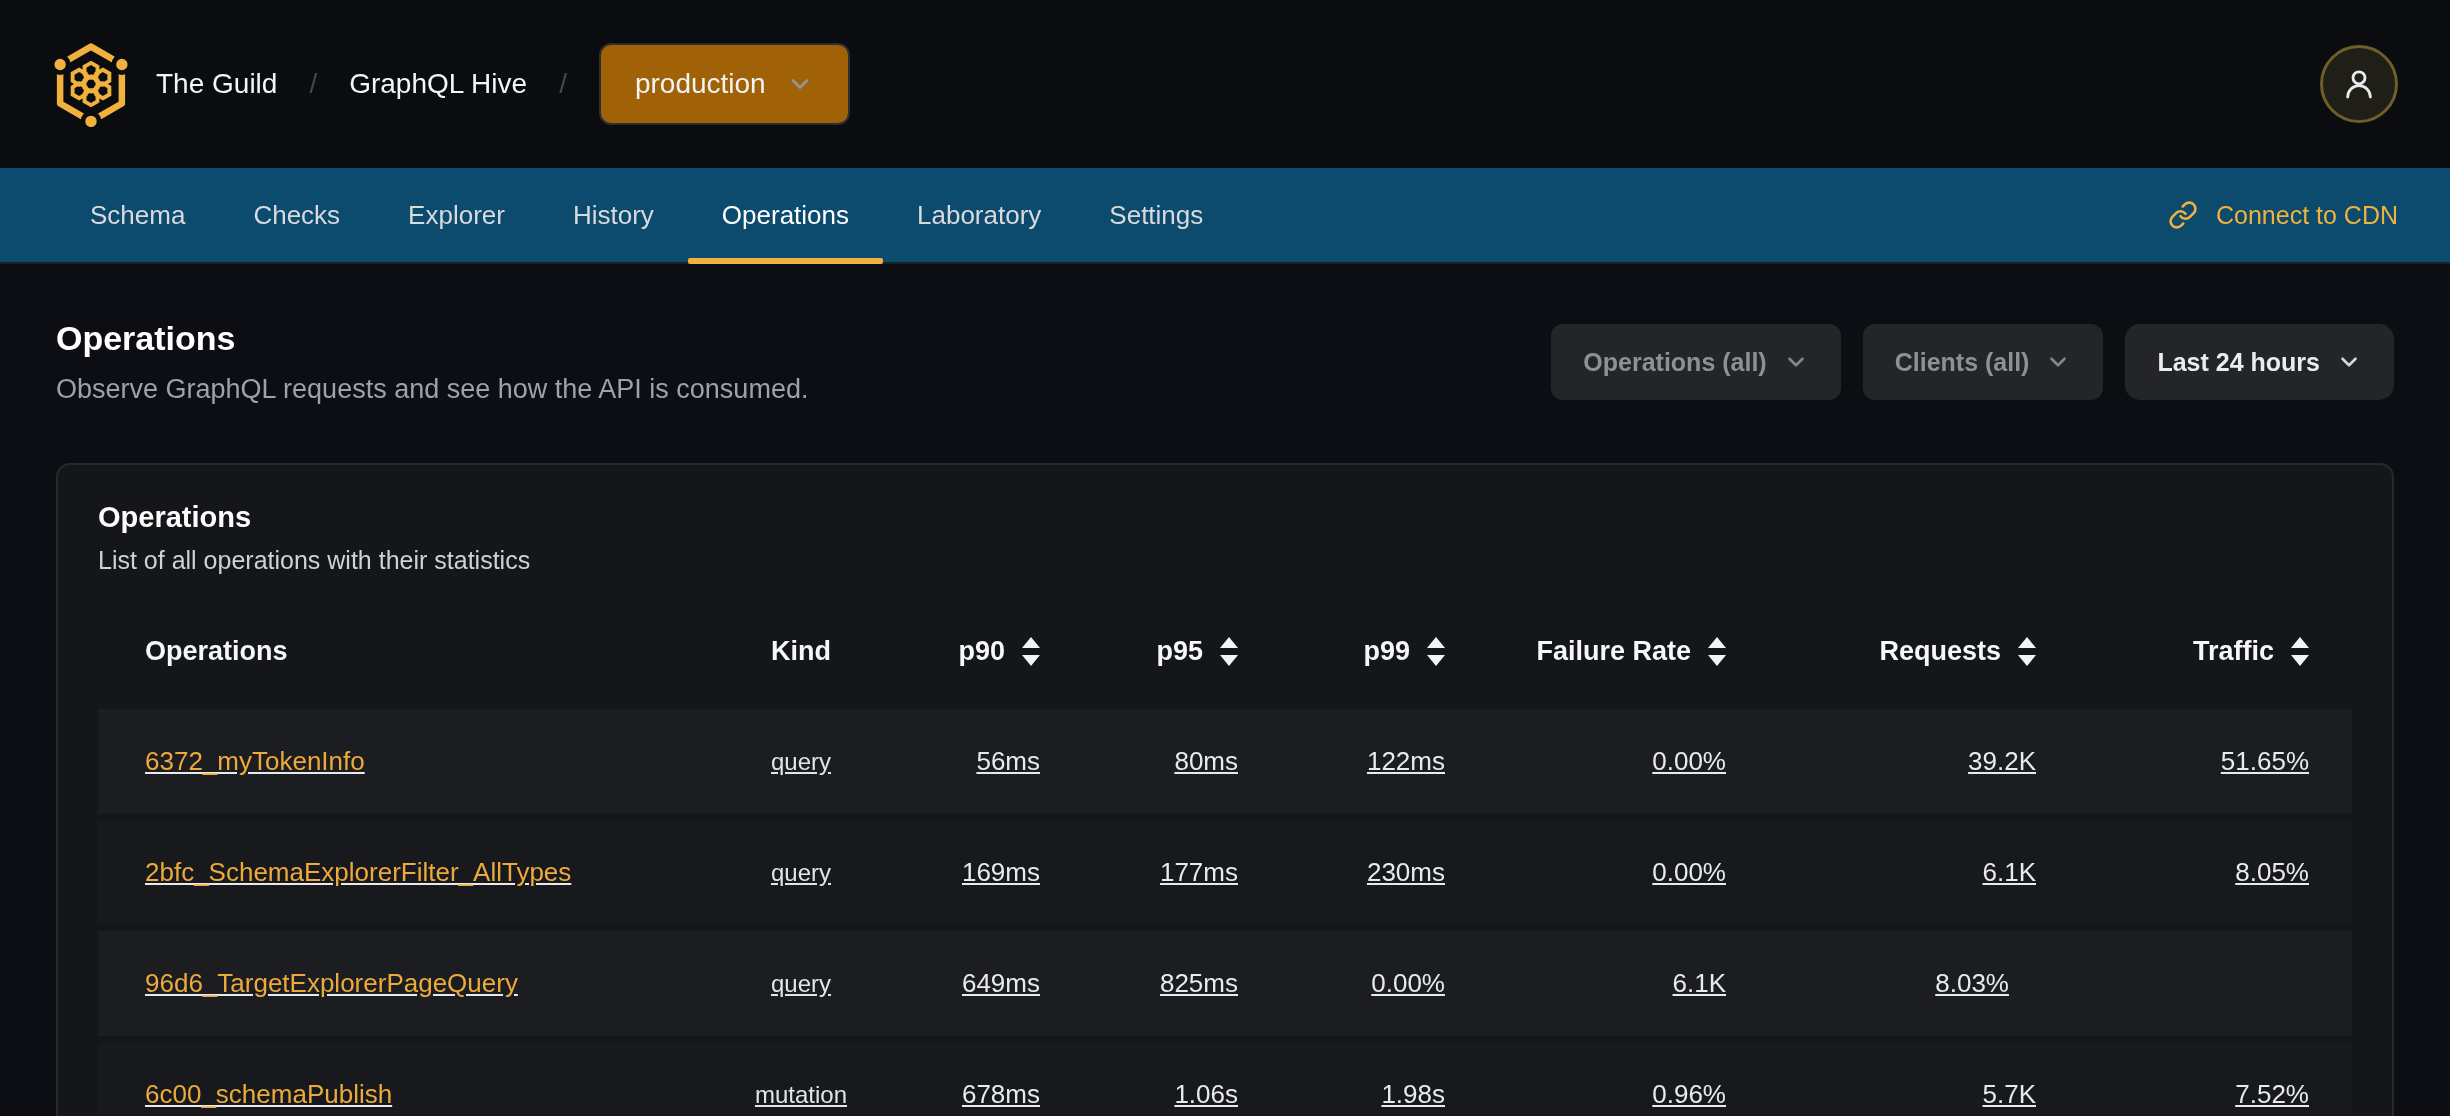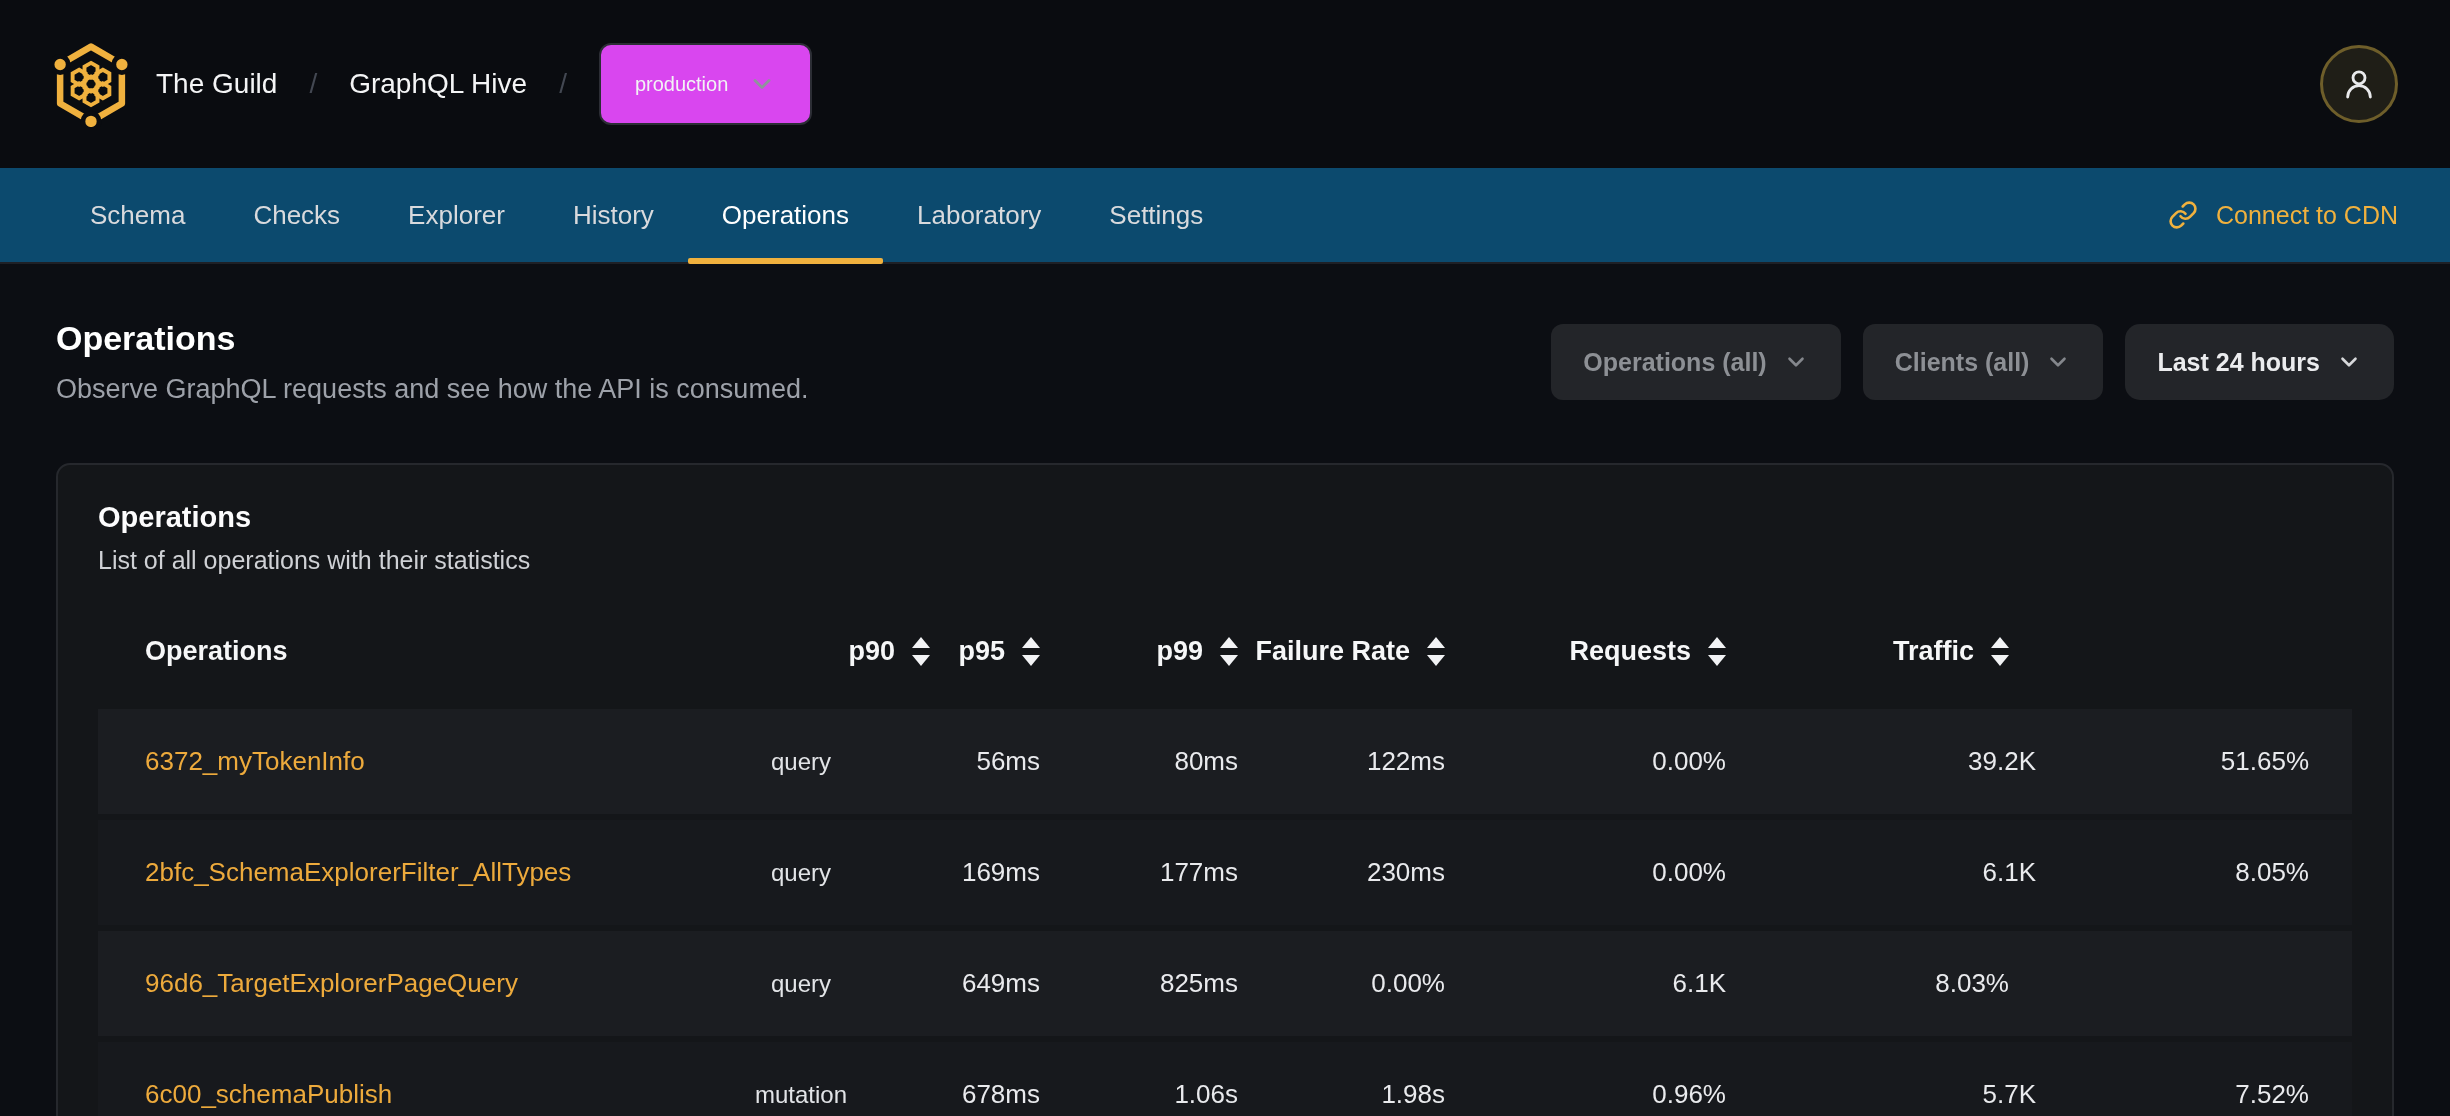--- a/index.html
+++ b/index.html
@@ -17,22 +17,22 @@
     height:168px; padding:0 52px;
     background:#0a0c10;
   }
   .logo { flex:0 0 auto; display:block; }
   .breadcrumb { display:flex; align-items:center; margin-left:26px; font-size:28px; font-weight:500; }
   .crumb { color:#f4f5f6; white-space:nowrap; cursor:pointer; }
   .crumb-sep { color:#434852; margin:0 32px; font-weight:400; font-size:28px; }
   .target-btn {
     display:flex; align-items:center; gap:20px;
     height:82px; padding:0 34px;
-    background:#d946ef; border:2px solid #2c2e35; border-radius:12px;
-    color:#f2f3f4; font-size:20px; font-family:inherit; cursor:pointer;
+    background:#a16207; border:2px solid #2c2e35; border-radius:12px;
+    color:#f2f3f4; font-size:28px; font-family:inherit; cursor:pointer;
   }
   .chev { color:#8f949b; display:flex; }
   .avatar {
     margin-left:auto;
     width:78px; height:78px; border-radius:50%;
     background:#1f1e17; border:3px solid #6e5e2a;
     display:flex; align-items:center; justify-content:center;
     cursor:pointer;
   }
 
@@ -94,21 +94,21 @@
   }
   .t-header { height:92px; margin-bottom:12px; }
   .t-row { height:105px; margin-top:6px; background:#17191d; }
   .t-row.alt { background:#1b1d21; }
   .th, .td { display:flex; align-items:center; }
   .c-op   { justify-content:flex-start; padding-left:47px; }
   .c-kind { justify-content:center; }
   .c-num  { justify-content:flex-end; padding-right:16px; }
   .c-last { justify-content:flex-end; padding-right:43px; }
   .th { font-size:27px; font-weight:700; color:#f6f7f8; }
-  .td { font-size:26px; color:#e9eaed; }
+  .td { font-size:26px; color:#e9eaed;text-decoration:underline; }
   .td.c-kind { font-size:24px; color:#e2e4e7; }
   .op-link { color:#edaa3c; text-decoration:none; cursor:pointer; white-space:nowrap; }
 
   .sort { display:flex; flex-direction:column; gap:7px; margin-left:17px; }
   .tri { width:0; height:0; border-left:9px solid transparent; border-right:9px solid transparent; display:block; }
   .tri.up   { border-bottom:11px solid #f2f3f5; }
   .tri.down { border-top:11px solid #f2f3f5; }
 </style>
 </head>
 <body>
@@ -213,20 +213,21 @@
   </div>
 
   <div class="card">
     <div class="card-title">Operations</div>
     <div class="card-sub">List of all operations with their statistics</div>
 
     <div class="t">
 
       <div class="t-header">
         <div class="th c-op">Operations</div>
+        <div class="th c-kind">Kind</div>
         <div class="th c-num">
           <span>p90</span>
           <span class="sort">
               <i class="tri up"></i>
               <i class="tri down"></i>
             </span>
         </div>
         <div class="th c-num">
           <span>p95</span>
           <span class="sort">

